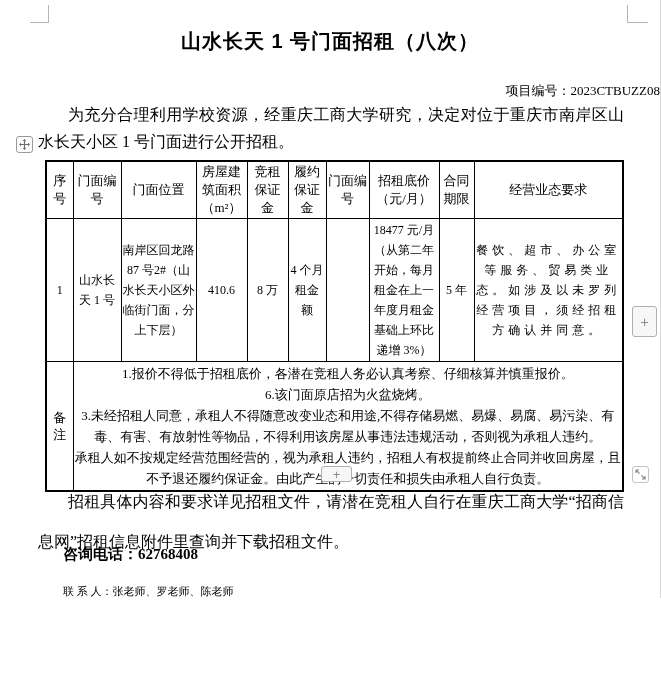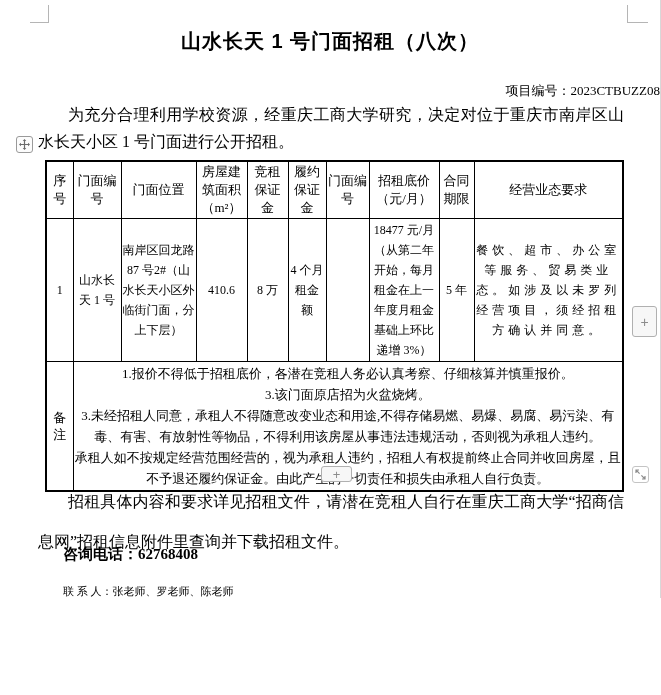--- a/index.html
+++ b/index.html
@@ -112,21 +112,21 @@
       <td>4 个月租金额</td>
       <td></td>
       <td class="cell-price">18477 元/月（从第二年开始，每月租金在上一年度月租金基础上环比递增 3%）</td>
       <td>5 年</td>
       <td class="cell-business">餐饮、超市、办公室等服务、贸易类业态。如涉及以未罗列经营项目，须经招租方确认并同意。</td>
     </tr>
     <tr class="remark-row">
       <td class="remark-label">备注</td>
       <td class="remark-content" colspan="9">
         <div>1.报价不得低于招租底价，各潜在竞租人务必认真考察、仔细核算并慎重报价。</div>
-        <div>3.该门面原店招为火盆烧烤。</div>
+        <div>6.该门面原店招为火盆烧烤。</div>
         <div>3.未经招租人同意，承租人不得随意改变业态和用途,不得存储易燃、易爆、易腐、易污染、有毒、有害、有放射性等物品，不得利用该房屋从事违法违规活动，否则视为承租人违约。</div>
         <div>承租人如不按规定经营范围经营的，视为承租人违约，招租人有权提前终止合同并收回房屋，且不予退还履约保证金。由此产生的一切责任和损失由承租人自行负责。</div>
       </td>
     </tr>
   </tbody>
     </table>
 
   <div class="ctrl plus-right">+</div>
   <div class="ctrl plus-bottom">+</div>
   <div class="ctrl resize-handle">

